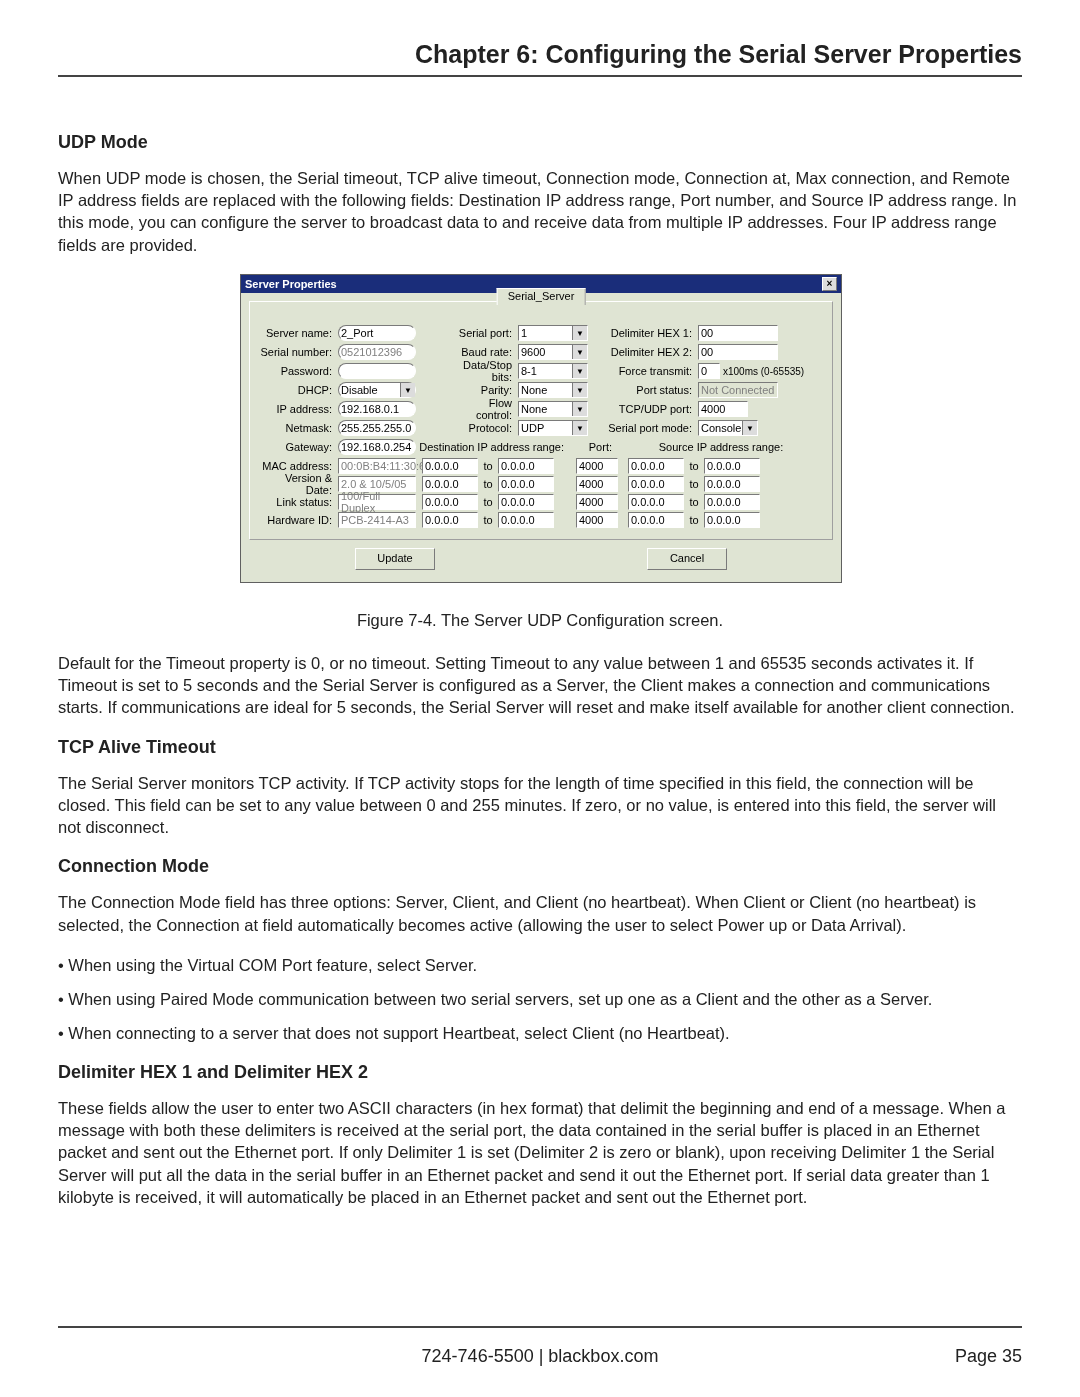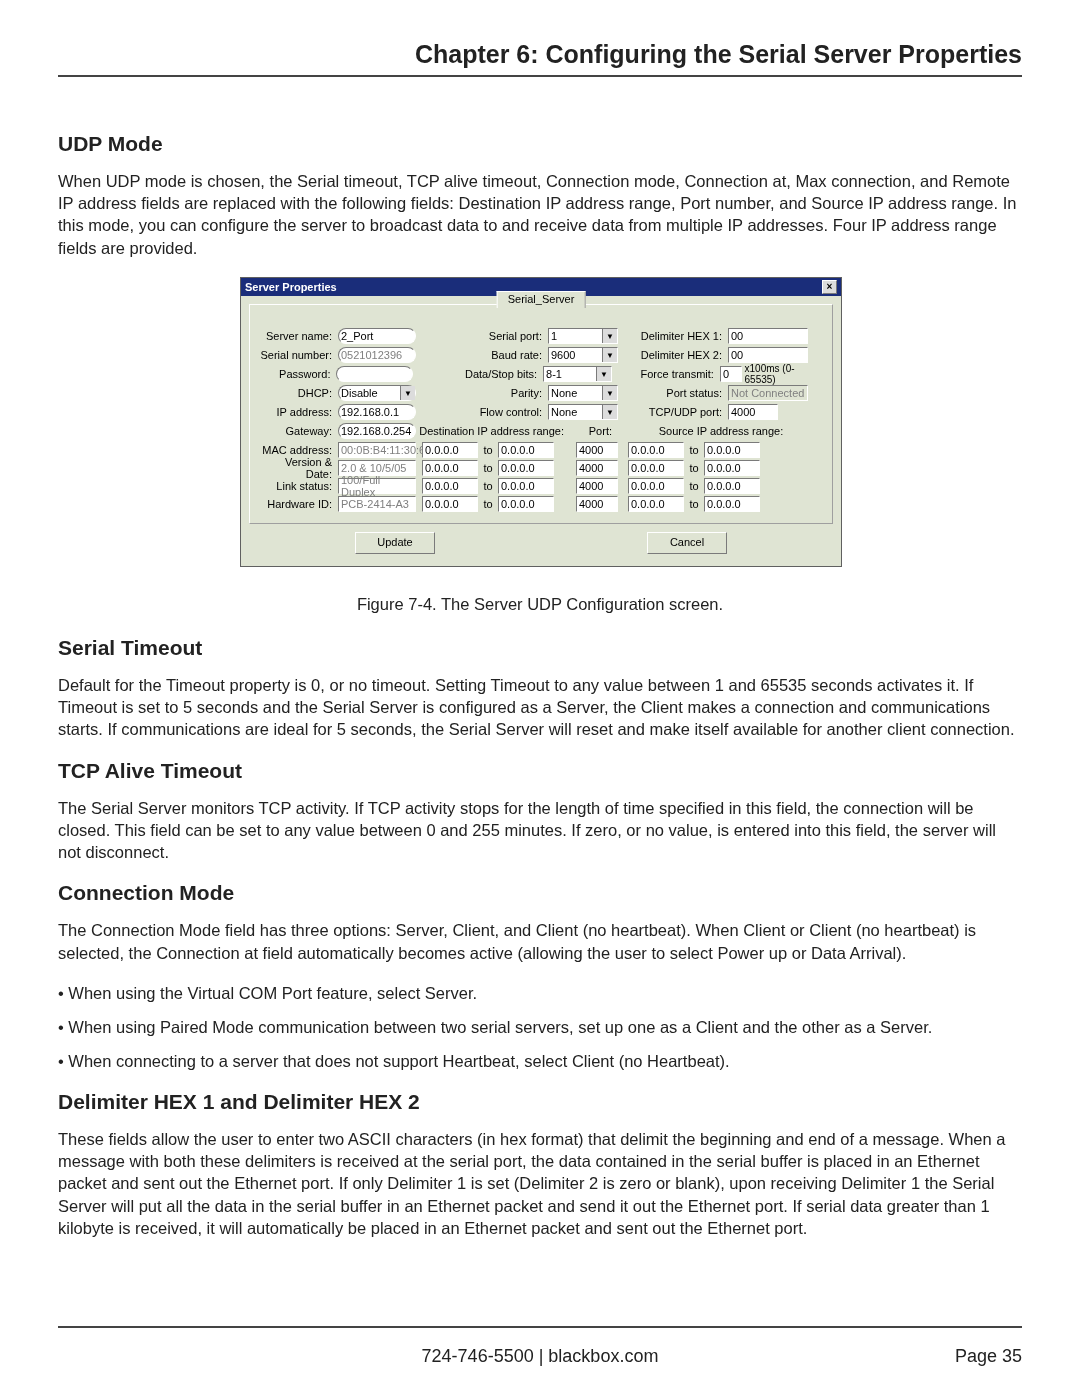--- a/index.html
+++ b/index.html
@@ -25,21 +25,21 @@
     text-align: right;
     padding-bottom: 6px;
     border-bottom: 2px solid #444;
     margin-bottom: 55px;
     line-height: 1.15;
     margin-top: 0;
     color: #222;
   }
   .section-heading {
     font-weight: 600;
-    font-size: 21px;
+    font-size: 18px;
     margin: 12px 0 14px 0;
     color: #222;
   }
   .body-para {
     font-size: 16.5px;
     line-height: 1.35;
     margin: 0 0 18px 0;
     color: #222;
   }
   .bullets {
@@ -132,21 +132,21 @@
     height: 19px;
   }
   .lab-right {
     text-align: right;
     padding-right: 6px;
     box-sizing: border-box;
     font-size: 11px;
   }
   .col-a-lab  { width: 80px; }
   .col-a-fld  { width: 78px; border-radius: 8px; }
-  .col-b-lab  { width: 132px; padding-left: 37px; }
+  .col-b-lab  { width: 102px; padding-left: 37px; }
   .col-b-fld  { width: 70px; }
   .col-c-lab  { width: 110px; }
   .col-c-fld  { width: 80px; }
 
   .field, .dropdown {
     display: inline-flex;
     align-items: center;
     background: #fff;
     border-top: 1px solid #7a7a7a;
     border-left: 1px solid #7a7a7a;
@@ -328,20 +328,34 @@
               <div class="field col-a-fld">192.168.0.1</div>
               <div class="lab-right col-b-lab">Flow control:</div>
               <div class="dropdown col-b-fld">
                   <span>None</span>
                   <span class="dd-arrow"></span>
                 </div>
               <div class="lab-right col-c-lab">TCP/UDP port:</div>
               <div class="field col-c-fld" style="width:50px">4000</div>
             </div>
 
+            <div class="row">
+              <div class="lab-right col-a-lab">Netmask:</div>
+              <div class="field col-a-fld">255.255.255.0</div>
+              <div class="lab-right col-b-lab">Protocol:</div>
+              <div class="dropdown col-b-fld">
+                  <span>UDP</span>
+                  <span class="dd-arrow"></span>
+                </div>
+              <div class="lab-right col-c-lab">Serial port mode:</div>
+              <div class="dropdown highlight" style="width:60px">
+                  <span class="sel">Console</span>
+                  <span class="dd-arrow"></span>
+                </div>
+            </div>
 
             <div class="row">
               <div class="lab-right col-a-lab">Gateway:</div>
               <div class="field col-a-fld">192.168.0.254</div>
               <div style="width:148px;text-align:right;font-size:11px;padding-right:6px;">Destination IP address range:</div>
               <div style="width:42px;text-align:right;font-size:11px;padding-right:6px;">Port:</div>
               <div style="flex:1;text-align:center;font-size:11px;">Source IP address range:</div>
             </div>
 
             <div id="range-rows-container">
@@ -407,21 +421,20 @@
         <div class="btn-row">
           <div class="win-btn">Update</div>
           <div class="win-btn">Cancel</div>
         </div>
       </div>
     </div>
   </div>
 
   <div class="figure-caption">Figure 7-4. The Server UDP Configuration screen.</div>
 
-  <div class="section-heading">Serial Timeout</div>
   <p class="body-para">Default for the Timeout property is 0, or no timeout. Setting Timeout to any value between 1 and 65535 seconds activates it. If Timeout is set to 5 seconds and the Serial Server is configured as a Server, the Client makes a connection and communications starts. If communications are ideal for 5 seconds, the Serial Server will reset and make itself available for another client connection.</p>
 
   <div class="section-heading">TCP Alive Timeout</div>
   <p class="body-para">The Serial Server monitors TCP activity. If TCP activity stops for the length of time specified in this field, the connection will be closed. This field can be set to any value between 0 and 255 minutes. If zero, or no value, is entered into this field, the server will not disconnect.</p>
 
   <div class="section-heading">Connection Mode</div>
   <p class="body-para">The Connection Mode field has three options: Server, Client, and Client (no heartbeat). When Client or Client (no heartbeat) is selected, the Connection at field automatically becomes active (allowing the user to select Power up or Data Arrival).</p>
   <ul class="bullets" id="conn-bullets">
       <li>• When using the Virtual COM Port feature, select Server.</li>
       <li>• When using Paired Mode communication between two serial servers, set up one as a Client and the other as a Server.</li>

